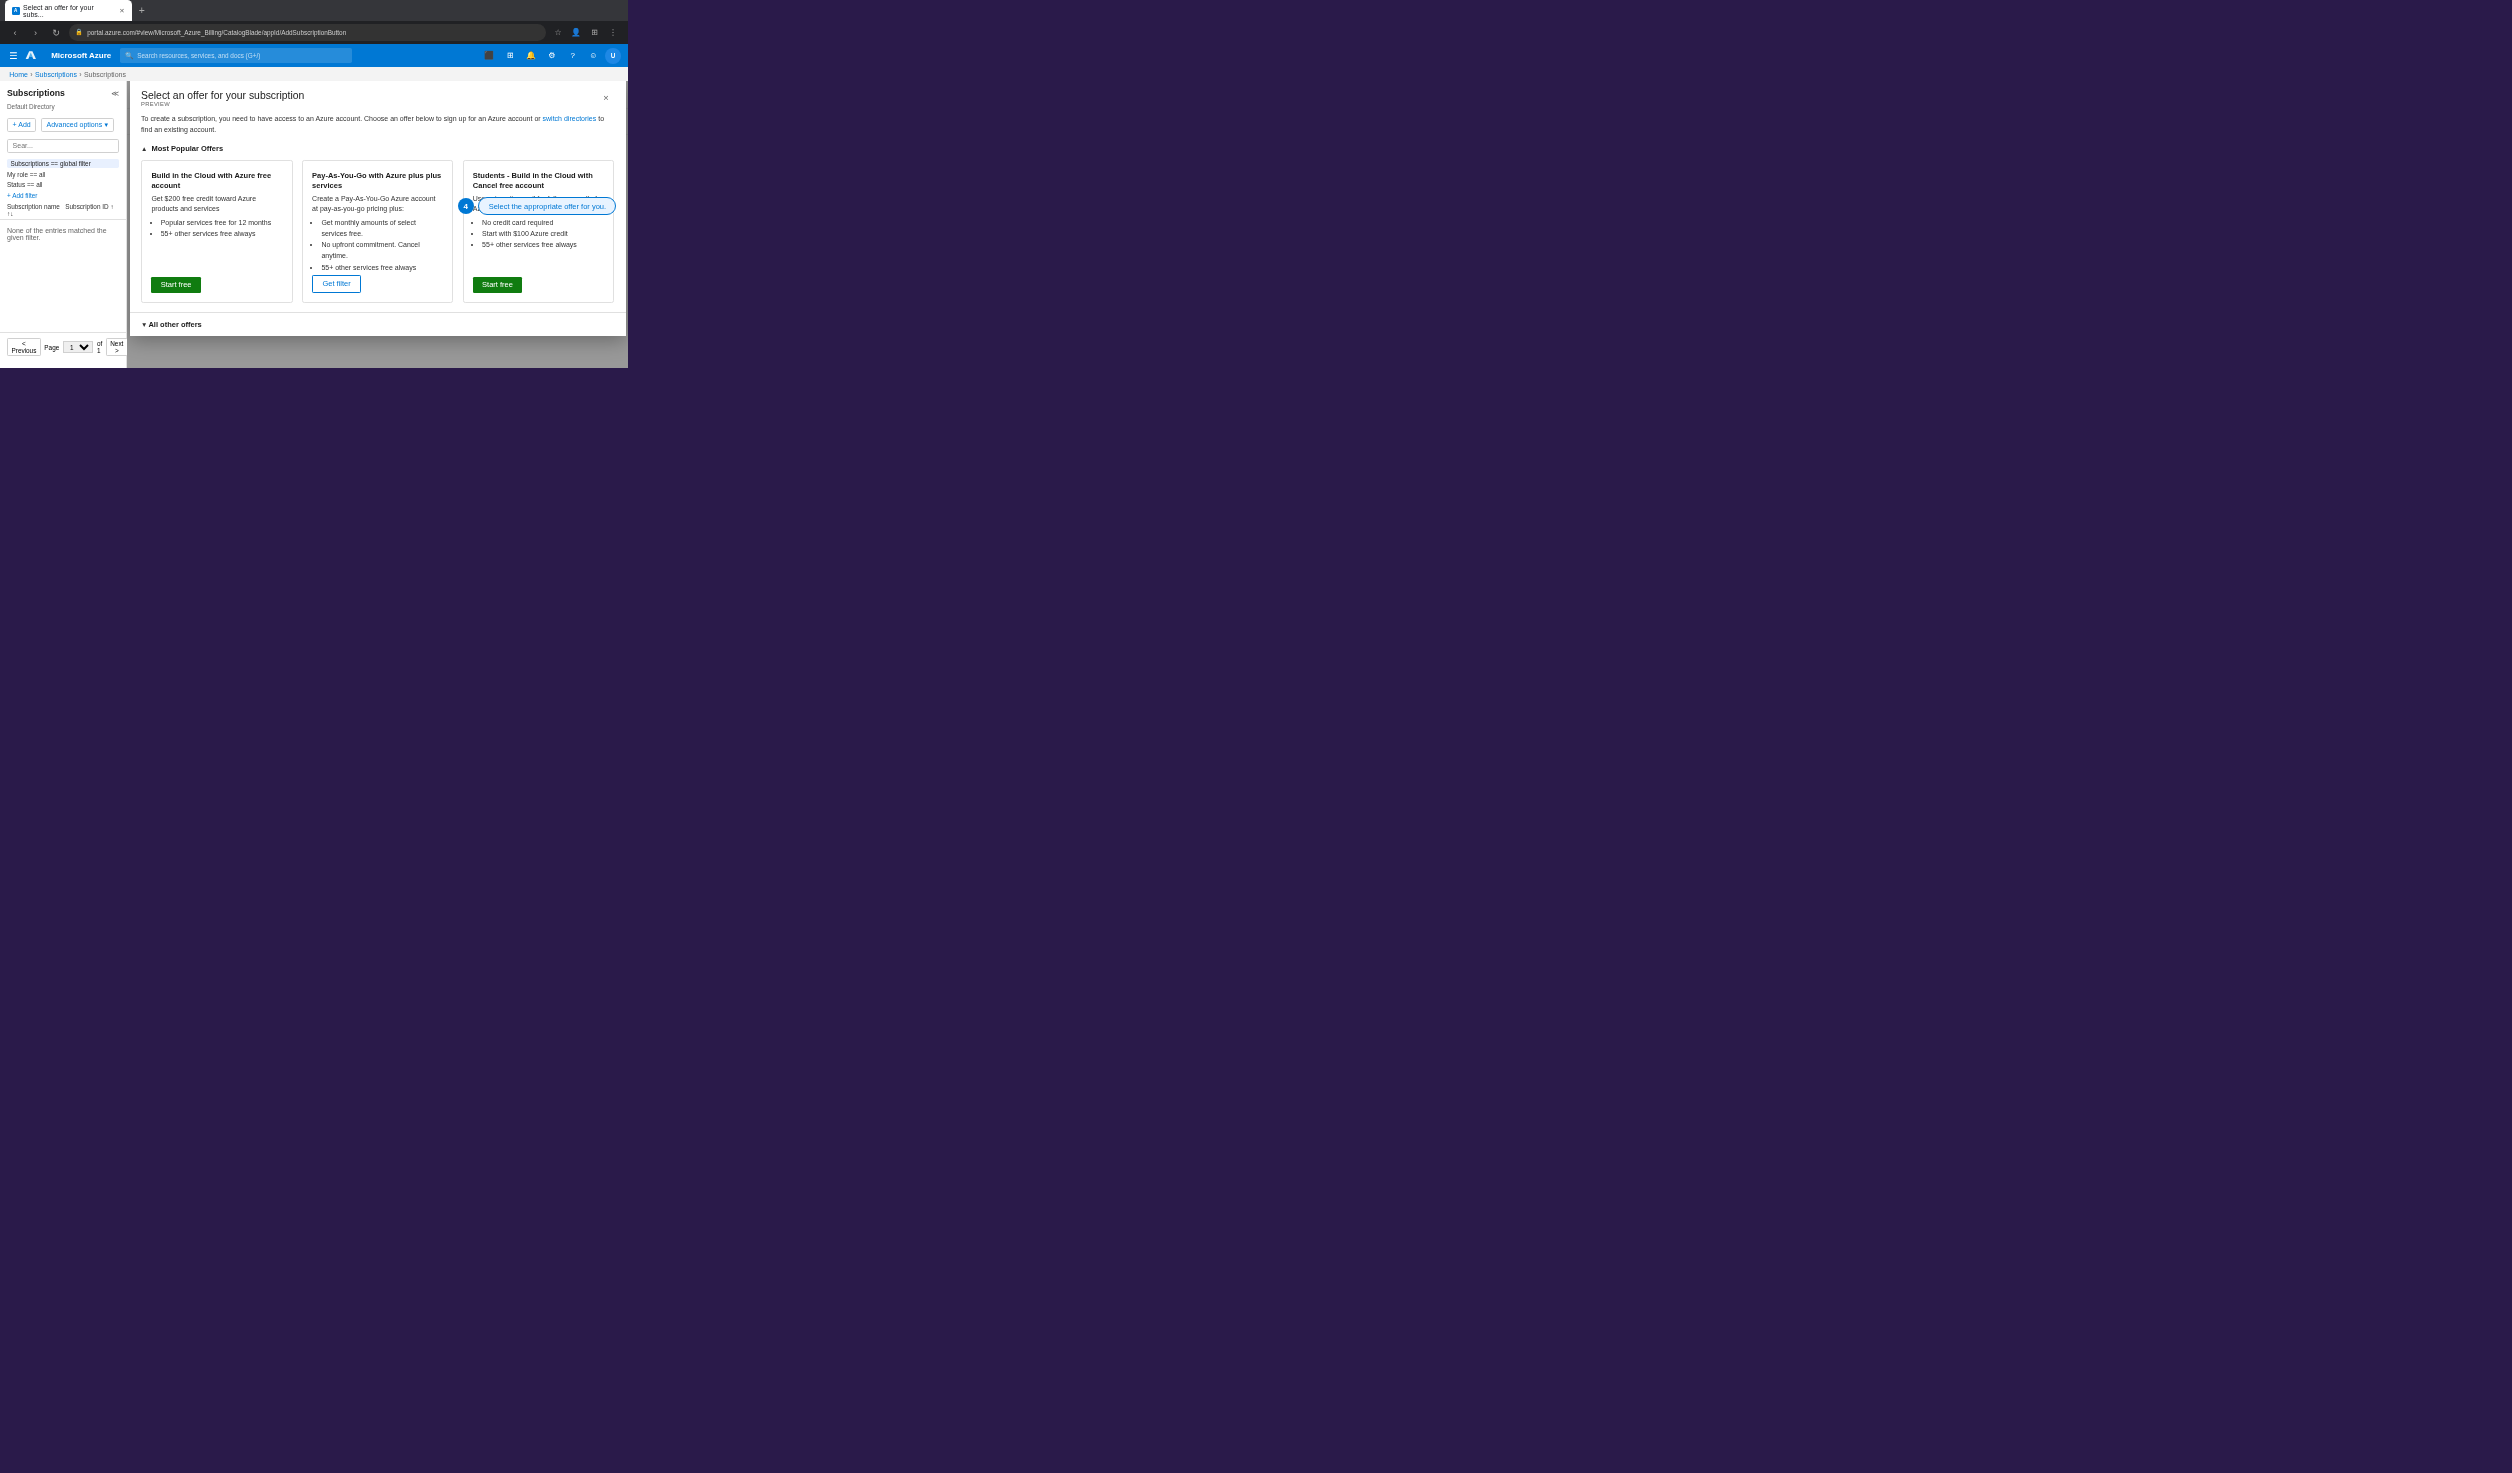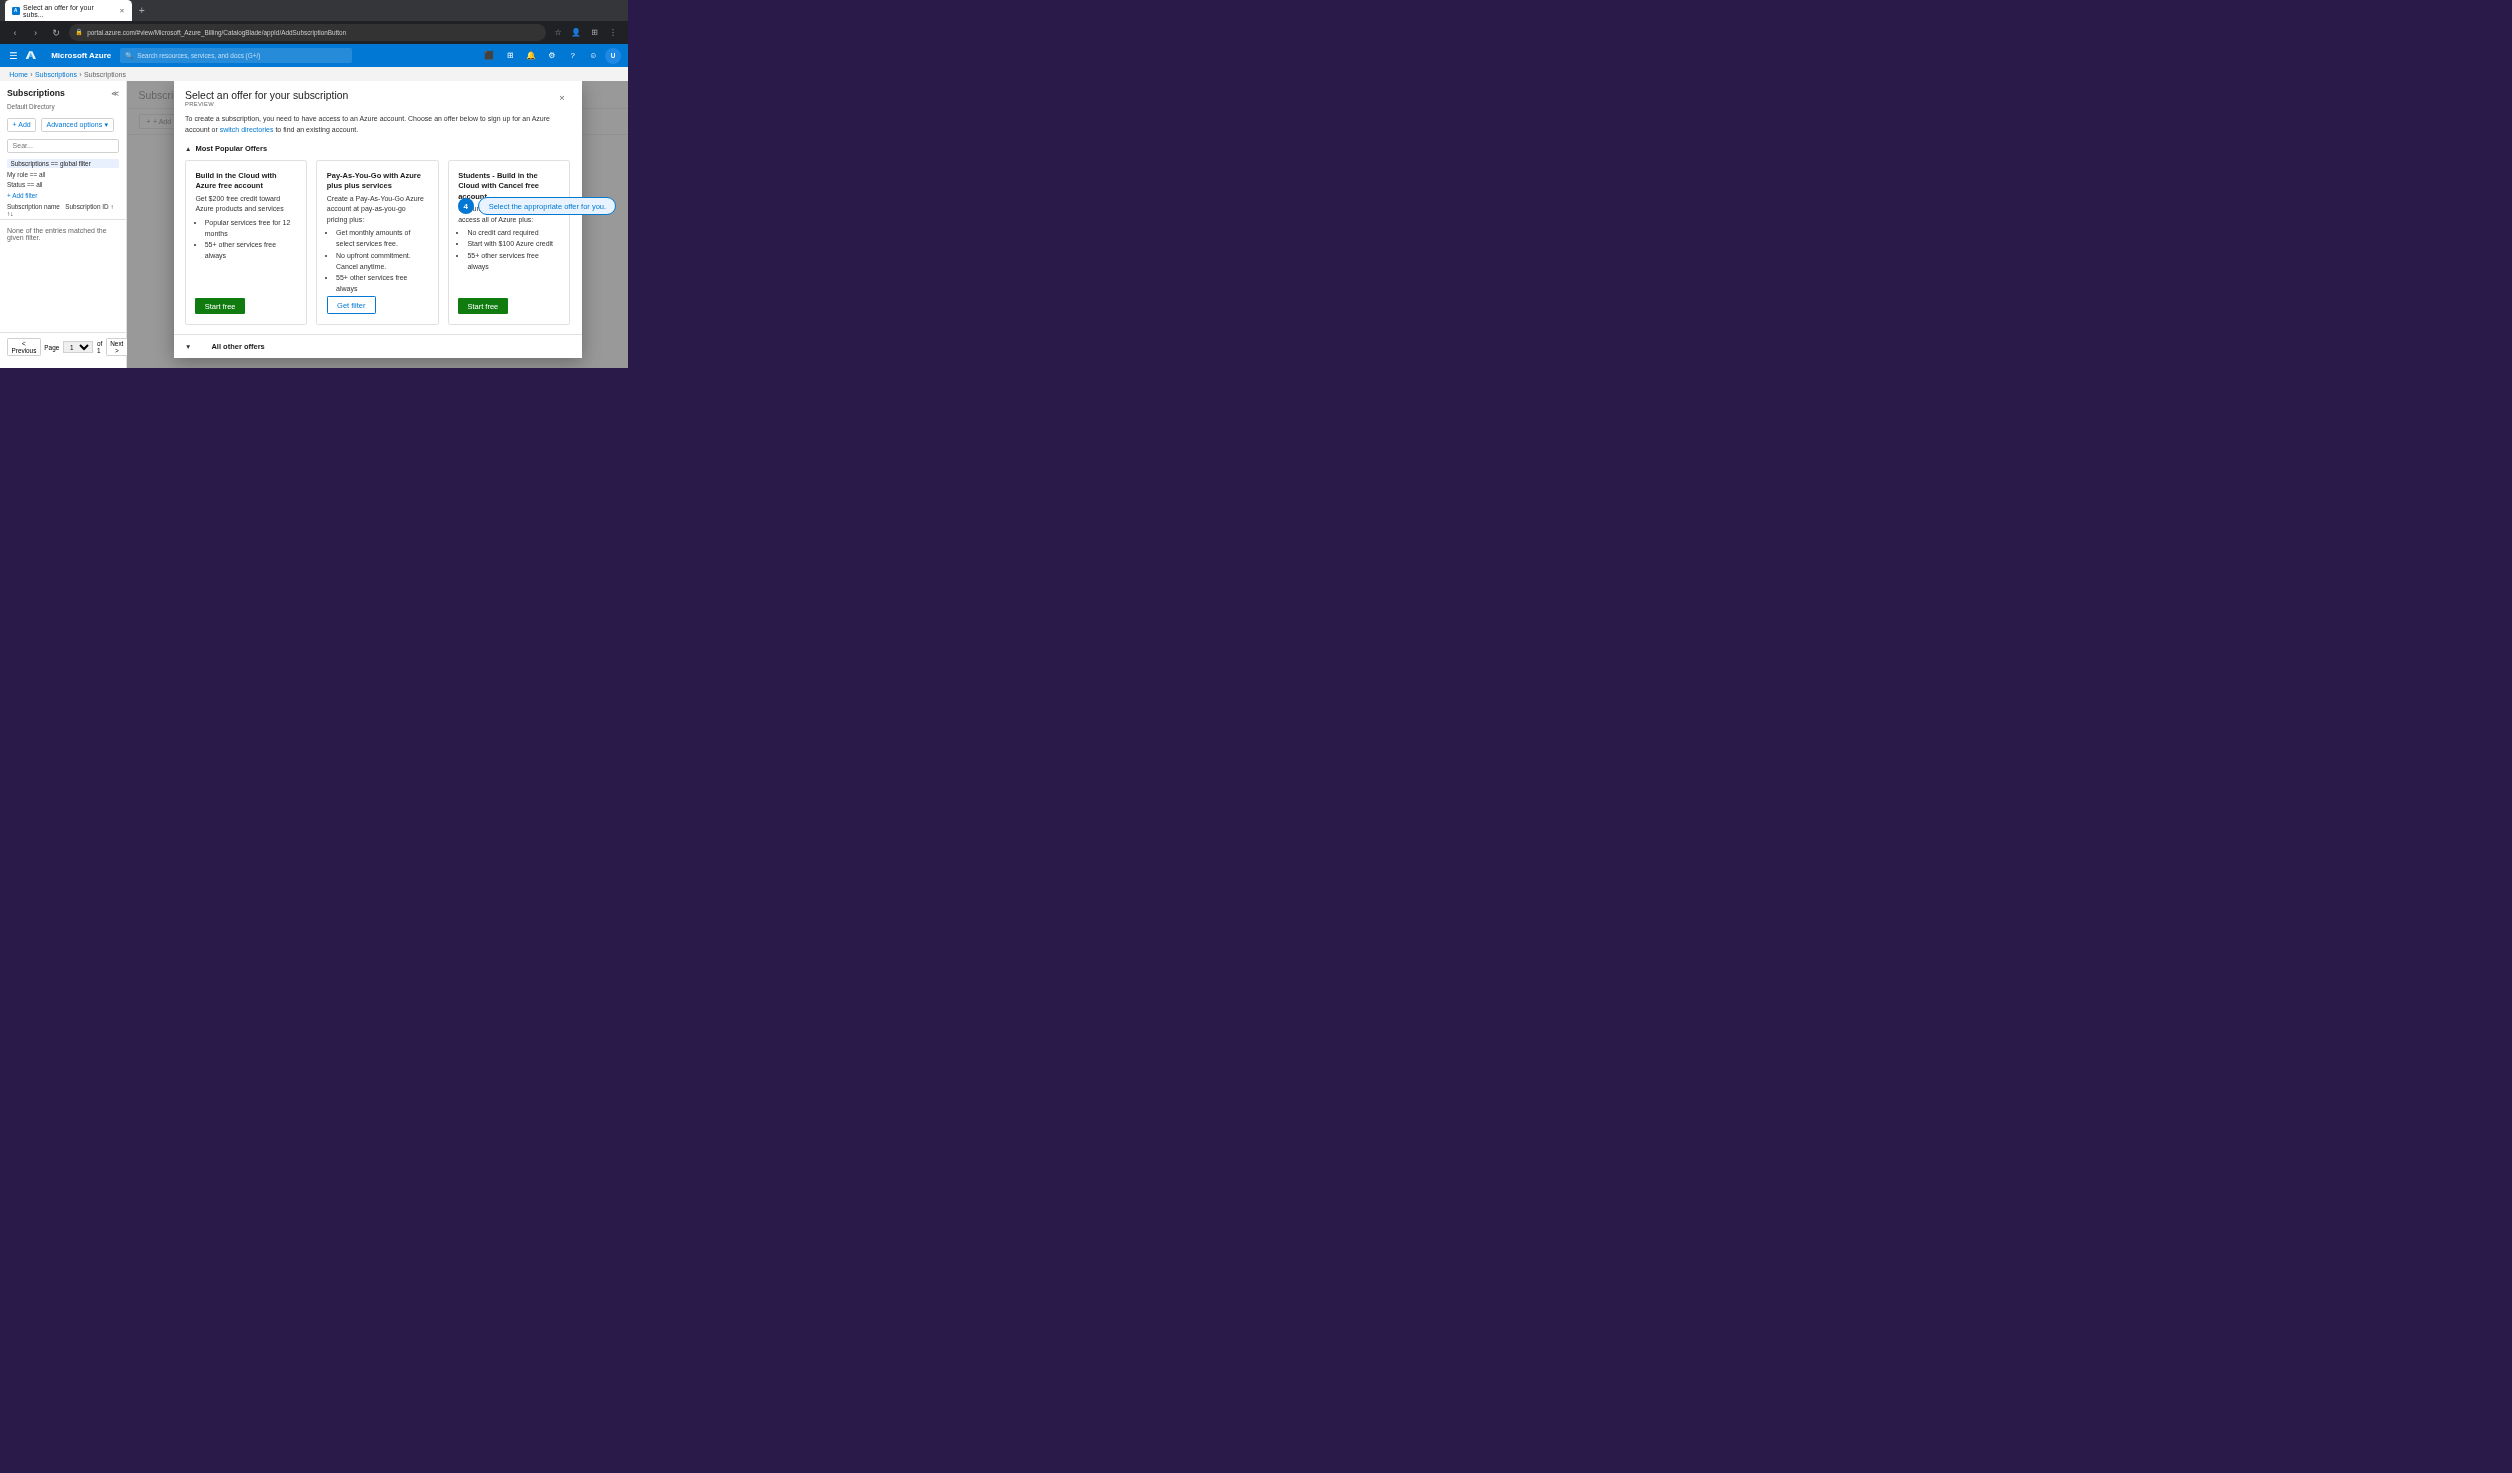--- a/index.html
+++ b/index.html
@@ -359,21 +359,21 @@
       right: 0;
       bottom: 0;
       z-index: 20;
       display: flex;
       align-items: flex-start;
       justify-content: center;
       padding-top: 0;
     }
     .modal-panel {
       background: white;
-      width: 408px;
+      width: 496px;
       max-height: 100%;
       overflow-y: auto;
       box-shadow: 0 4.6px 18.5px rgba(0,0,0,0.3);
       position: absolute;
       top: 0;
       left: 50%;
       transform: translateX(-50%);
     }
     .modal-header {
       display: flex;
@@ -494,21 +494,21 @@
     }
 
     
     .all-offers-section {
       padding: 7px 11.6px;
       border-top: 0.6px solid #e0e0e0;
     }
     .all-offers-header {
       display: flex;
       align-items: center;
-      gap: 20px;
+      gap: 1px;
       cursor: pointer;
       text-align: center;
     }
 
     
     .content-header {
       padding: 9.3px 11.6px 7px;
       border-bottom: 0.6px solid #e0e0e0;
     }
     .content-title {

